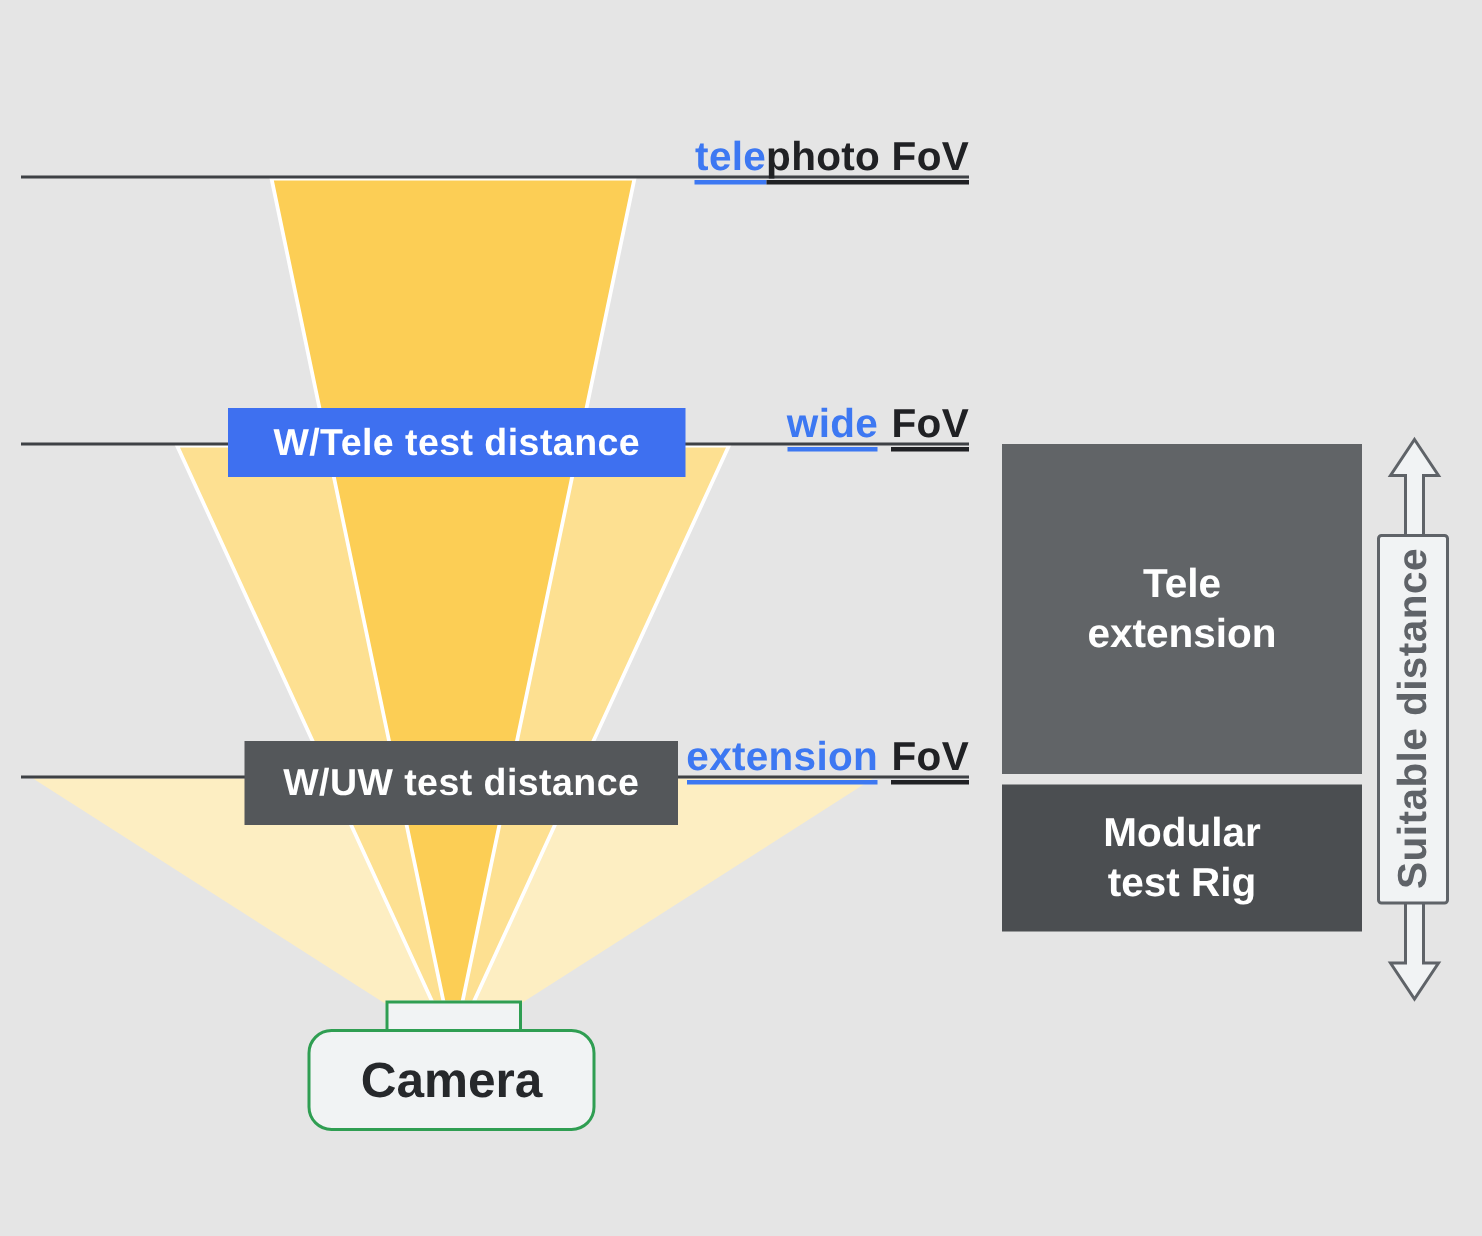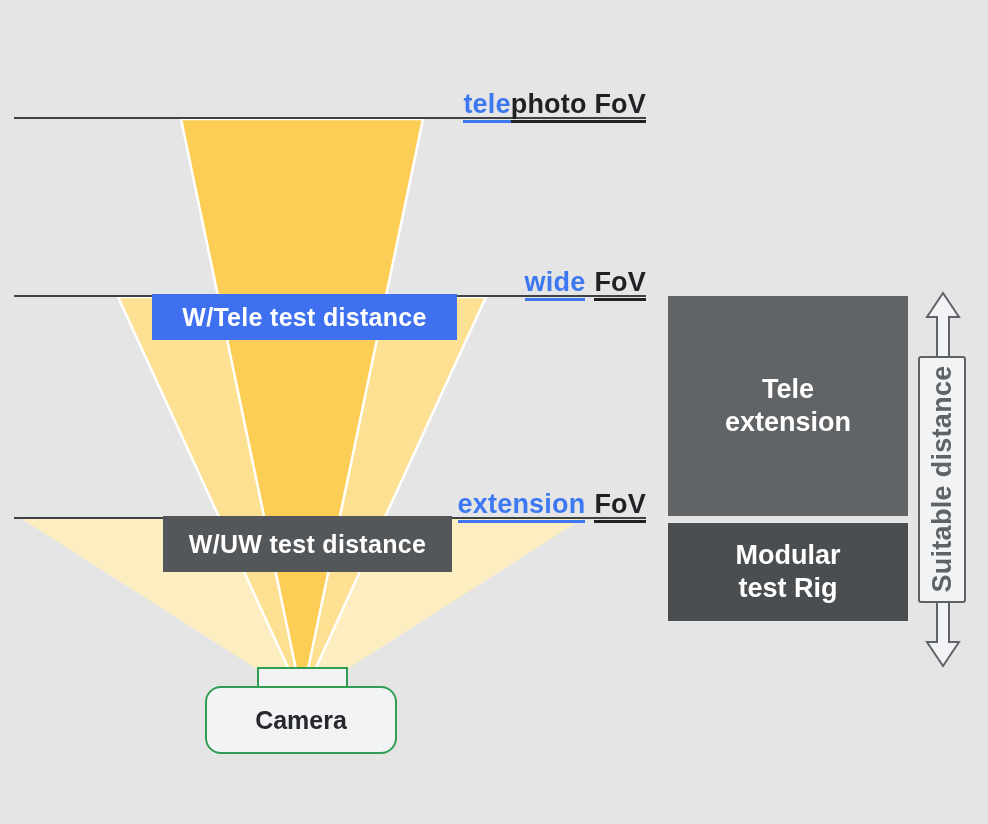--- a/index.html
+++ b/index.html
@@ -17,34 +17,34 @@
   .fov-label { position:absolute; right:342px; font-size:27px; font-weight:bold; white-space:nowrap; letter-spacing:0.2px; }
   .fov-label.tele { bottom:704px; }
   .fov-label.wide { bottom:526px;text-align:center; }
   .fov-label.uw   { bottom:304px; }
   .fov-label .hl   { border-bottom:3px solid; padding-bottom:1px; }
   .fov-label .rest { border-bottom:3px solid; padding-bottom:1px; }
   .fov-label .rest.gap { margin-left:9px; }
 
   .marker {
     position:absolute; display:flex; align-items:center; justify-content:center;
-    color:#ffffff; font-weight:bold; font-size:25px; white-space:nowrap; letter-spacing:0.3px;margin-top:22px;
+    color:#ffffff; font-weight:bold; font-size:25px; white-space:nowrap; letter-spacing:0.3px;
   }
   .marker.blue { left:152px; top:272px; width:305px; height:46px; }
   .marker.dark { left:163px; top:494px; width:289px; height:56px; }
 
   .lens {
     position:absolute; left:257px; top:667px; width:91px; height:21px;
     background:#f1f3f4; border:2px solid; box-sizing:border-box;
   }
   .camera {
     position:absolute; left:205px; top:686px; width:192px; height:68px;
     background:#f1f3f4; border:2px solid; border-radius:16px; box-sizing:border-box;
     display:flex; align-items:center; justify-content:center;
-    font-size:25px; font-weight:bold; color:#26282b;
+    font-size:33px; font-weight:bold; color:#26282b;
   }
 
   .rig-box {
     position:absolute; left:668px; width:240px; color:#ffffff; font-weight:bold;
     font-size:27px; line-height:33px; display:flex; flex-direction:column;
     align-items:center; justify-content:center; text-align:center;
   }
   .rig-box.tele-ext { top:296px; height:220px; }
   .rig-box.modular  { top:523px; height:98px; }
 

